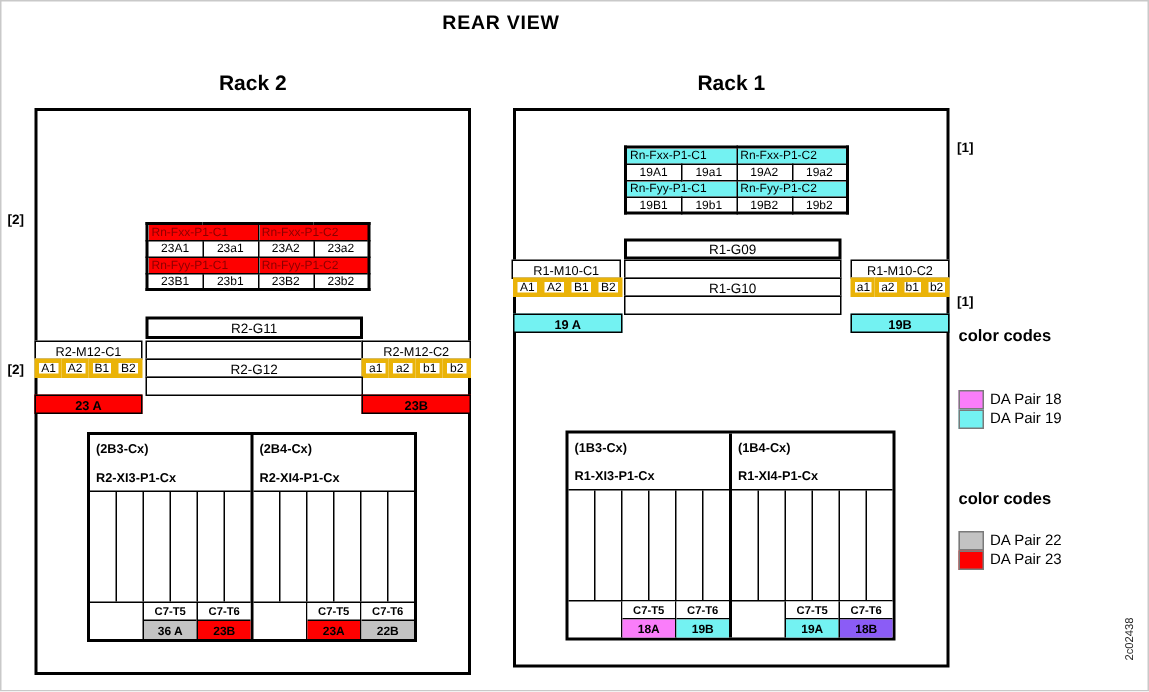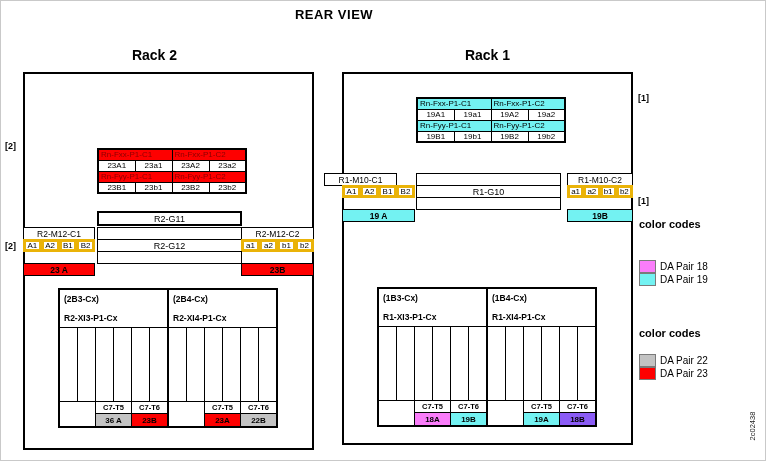--- a/index.html
+++ b/index.html
@@ -51,21 +51,21 @@
   .figcode{position:absolute;left:726px;top:420px;width:52px;height:10px;transform:rotate(-90deg);
            font-size:7.5px;text-align:center;color:#222;}
 </style>
 </head>
 <body>
 
 <div id="stage">
 
   <div class="abs title" style="left:233px;top:6px;width:200px;">REAR VIEW</div>
 
-  <div class="abs racklbl" style="left:8px;top:46px;width:291px;">Rack 2</div>
+  <div class="abs racklbl" style="left:22px;top:46px;width:291px;">Rack 2</div>
   <div class="box thick" style="left:22px;top:71px;width:291px;height:378px;"></div>
 
   <div class="abs note" style="left:4px;top:140px;">[2]</div>
   <div class="abs note" style="left:4px;top:240px;">[2]</div>
 
   <table class="mod mod2" style="left:96px;top:147px;">
     <colgroup>
         <col style="width:25%">
         <col style="width:25%">
         <col style="width:25%">
@@ -198,22 +198,23 @@
     </tr>
     <tr>
       <td class="c0">19B1</td>
       <td>19b1</td>
       <td>19B2</td>
       <td class="c3">19b2</td>
     </tr>
   </tbody>
     </table>
 
-
-  <div class="box ctr albl" style="left:323px;top:172px;width:73px;height:13px;">R1-M10-C1</div>
+  <div class="box thick ctr glbl" style="left:415px;top:158px;width:145px;height:14px;">R1-G09</div>
+
+  <div class="box ctr albl" style="left:340px;top:172px;width:73px;height:13px;">R1-M10-C1</div>
   <div class="box" style="left:415px;top:172px;width:145px;height:13px;"></div>
   <div class="box ctr albl" style="left:566px;top:172px;width:66px;height:13px;">R1-M10-C2</div>
 
   <div class="ports" style="left:341px;top:184px;width:73px;height:13px;">
     <div class="pc">A1</div>
     <div class="pc">A2</div>
     <div class="pc">B1</div>
     <div class="pc">B2</div>
   </div>
   <div class="box ctr glbl" style="left:415px;top:184px;width:145px;height:13px;">R1-G10</div>

